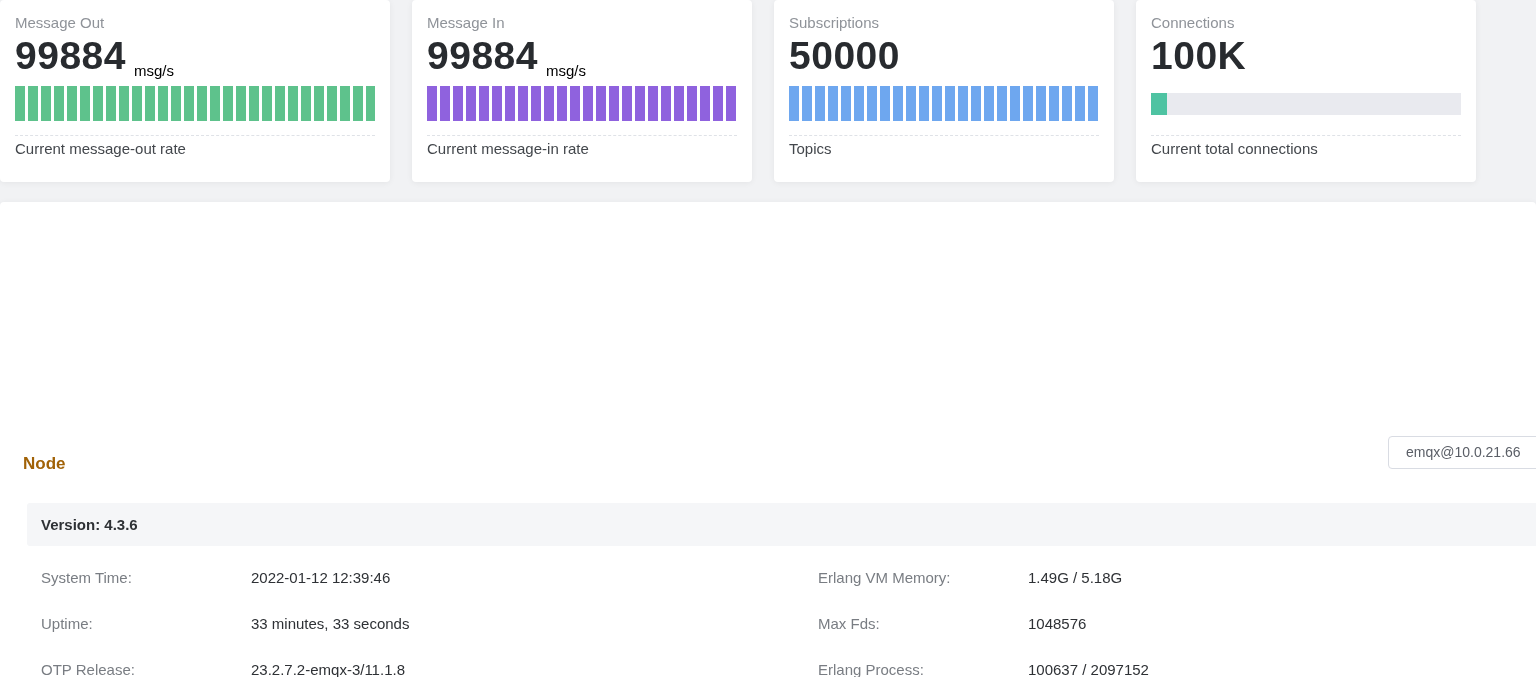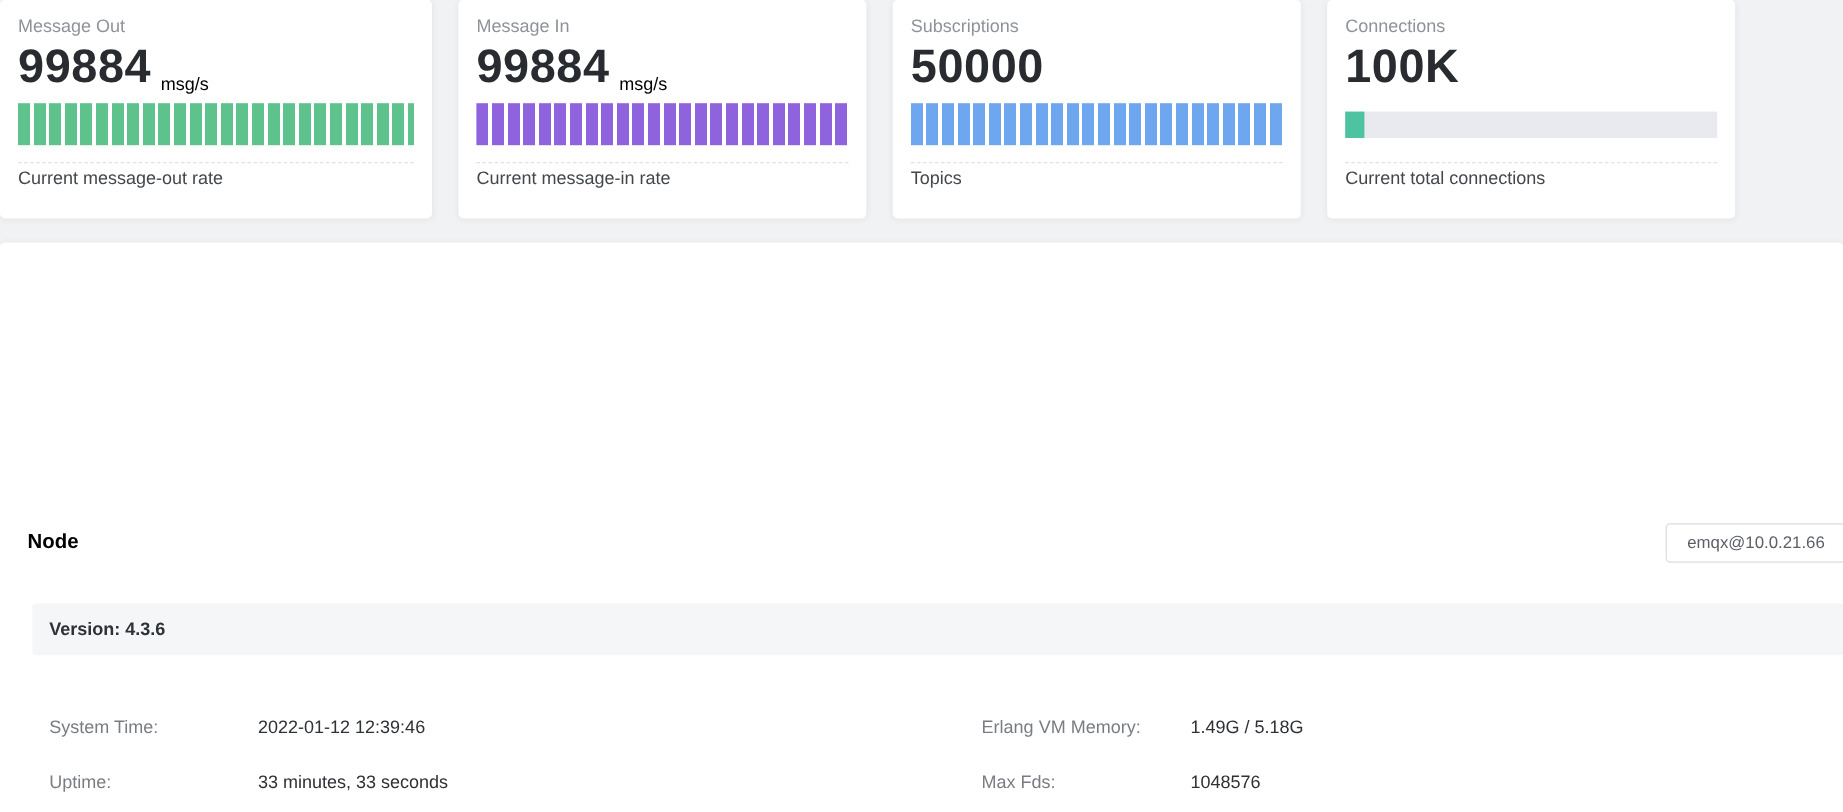--- a/index.html
+++ b/index.html
@@ -18,21 +18,21 @@
     width:1700px;
   }
   .card {
     flex:none;
     width:340px; height:182px;
     background:#ffffff;
     border-radius:4px;
     box-shadow:0 1px 6px rgba(0,0,0,.06);
     padding:0 15px;
   }
-  .card:first-child { width:360px; }
+  .card:first-child { width:390px; }
   .card-title { margin-top:14px; font-size:15px; color:#8f9399; }
   .card-number { margin-top:2px; height:46px; display:flex; align-items:flex-end; }
   .card-number .num {
     font-size:39px; font-weight:600; color:#282b2f; letter-spacing:.5px; line-height:46px;
   }
   .card-number .unit { font-size:15px; color:#000000; margin-left:8px; }
   .bars { margin-top:7px; height:35px; }
   .bars.progress {
     margin-top:14px; height:22px; background:#e9eaef; position:relative;
   }
@@ -42,39 +42,39 @@
   .card .bars.progress + .card-divider { margin-top:20px; }
   .card-footer { margin-top:4px; font-size:15px; color:#43474c; }
 
   
   .panel {
     position:absolute; top:202px; left:0; width:1536px; height:475px;
     background:#ffffff; border-radius:4px 4px 0 0;
     box-shadow:0 1px 6px rgba(0,0,0,.06);
   }
   .panel-heading {
-    position:absolute; top:240px; left:23px;
-    font-size:17px; font-weight:700; color:#000000;
+    position:absolute; top:252px; left:23px;
+    font-size:17px; font-weight:700; color:#a16207;
   }
   .node-select {
     position:absolute; top:234px; left:1388px; width:240px; height:33px;
     background:#fff; border:1px solid #d9dce3; border-radius:4px;
     font-size:14px; color:#5a5e66; line-height:31px; padding-left:17px;
     cursor:pointer;
   }
   .version-bar {
     position:absolute; top:301px; left:27px; right:-4px; height:43px;
     background:#f5f6f8; border-radius:3px;
     font-size:15px; font-weight:700; color:#2e3135;
     line-height:43px; padding-left:14px;
   }
   .details-col { position:absolute; top:367px; }
   .details-col.left  { left:41px;  width:700px; }
   .details-col.right { left:818px; width:700px; }
-  .drow { height:46px; display:flex; align-items:flex-end; font-size:15px; }
+  .drow { height:46px; display:flex; align-items:flex-start; font-size:15px;gap:36px; }
   .dlabel { width:174px; flex:none; color:#797d83; }
   .dvalue { color:#2e3135; display:flex; align-items:center; }
 </style>
 </head>
 <body>
 
 <div class="cards" id="cards-row">
   <div class="card">
     <div class="card-title">Message Out</div>
     <div class="card-number">

